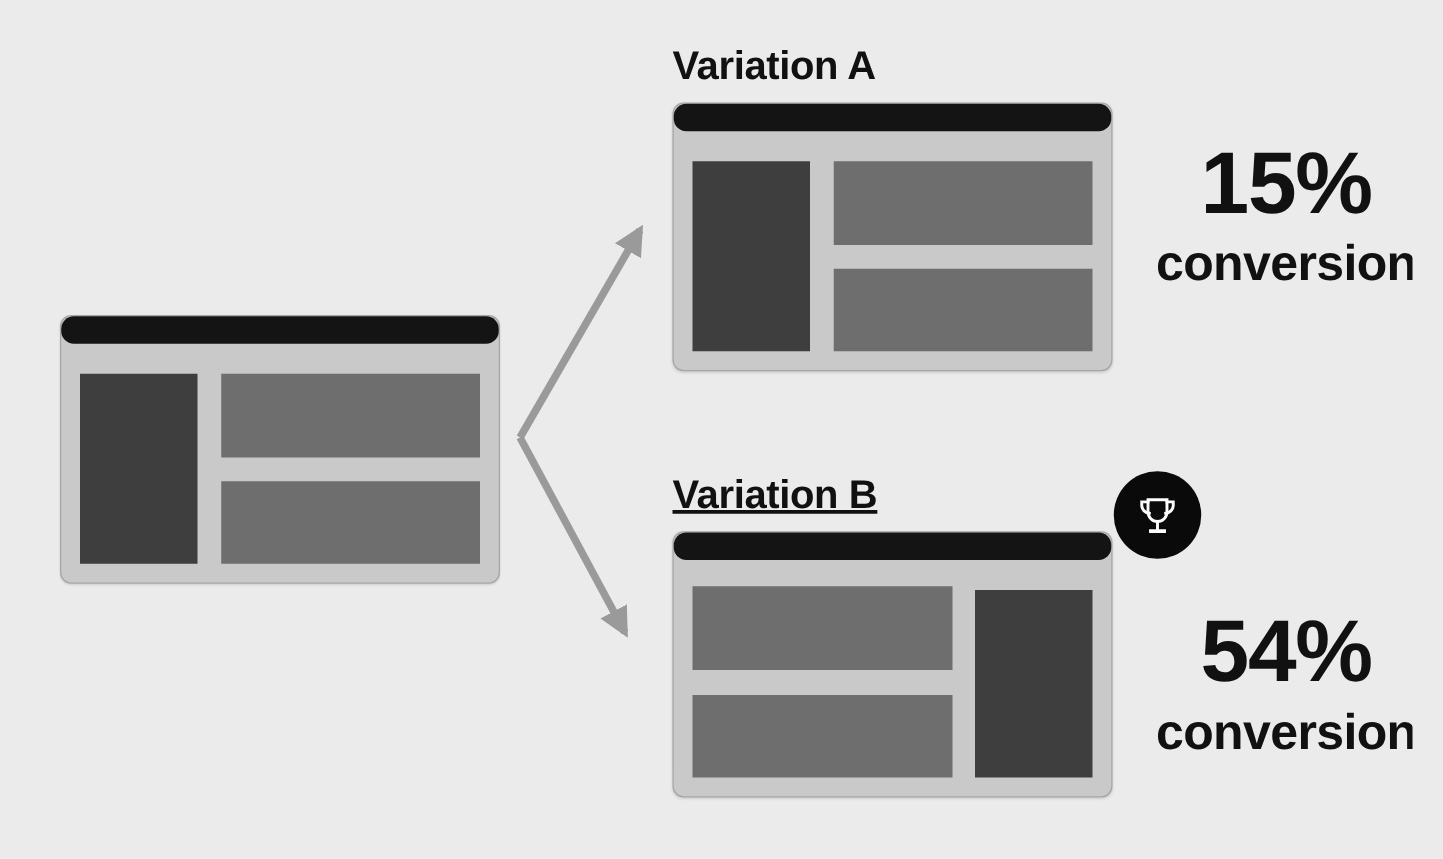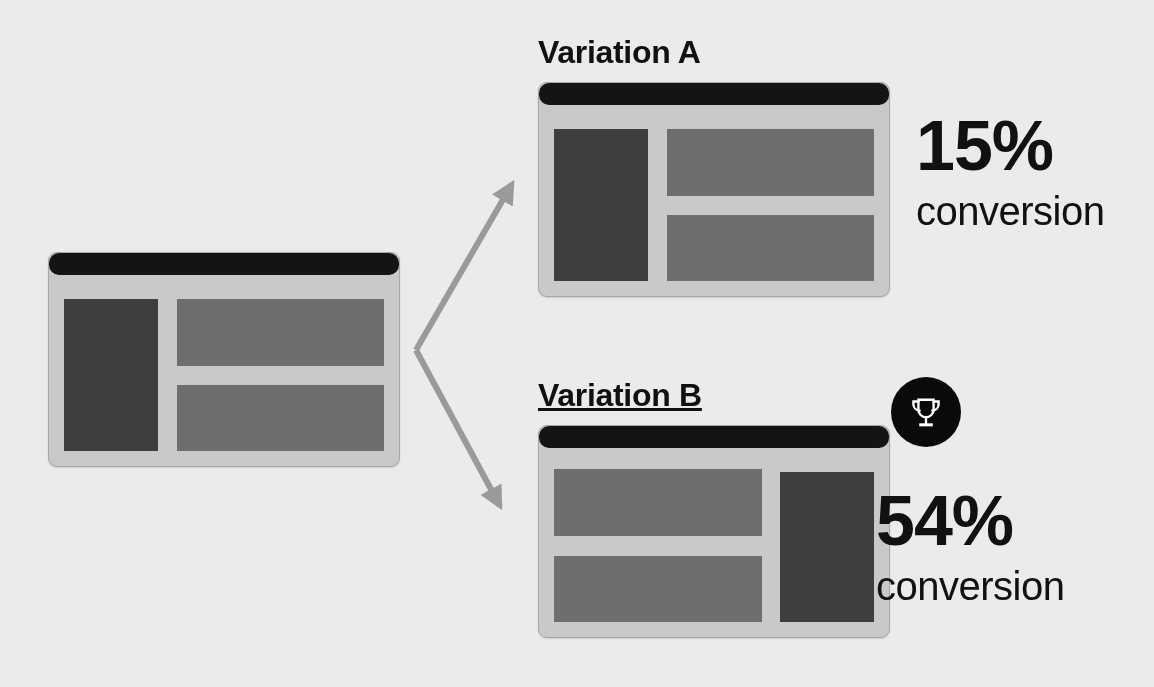--- a/index.html
+++ b/index.html
@@ -48,27 +48,27 @@
   .layout-right .b-top{left:15px;top:43px;right:127px;height:67px;}
   .layout-right .b-bot{left:15px;bottom:15px;right:127px;height:66px;}
 
   .variation-label{
     position:absolute;
     font-size:32px;font-weight:bold;line-height:1;
     letter-spacing:-.3px;
     color:var(--text);
   }
   .stat{
-    position:absolute;width:226px;color:var(--text);
+    position:absolute;width:226px;text-align:center;color:var(--text);
   }
   .stat .stat-value{
     font-size:70px;font-weight:bold;line-height:1;letter-spacing:-1px;
   }
   .stat .stat-label{
-    font-size:40px;font-weight:normal;line-height:1;margin-top:10px;letter-spacing:-.5px;
+    font-size:40px;font-weight:bold;line-height:1;margin-top:10px;letter-spacing:-.5px;
   }
   .arrows{
     position:absolute;left:0;top:0;width:1154px;height:687px;
     color:var(--arrow);
     pointer-events:none;
   }
   .winner-badge{
     position:absolute;left:891px;top:377px;width:70px;height:70px;
     background:var(--badge-bg);
     border-radius:50%;
@@ -122,18 +122,18 @@
     <svg width="42" height="42" viewBox="0 0 36 36" xmlns="http://www.w3.org/2000/svg" aria-hidden="true">
       <g stroke="var(--badge-glyph)" stroke-width="2" fill="none" stroke-linecap="square">
         <path d="M11.5 7.5 h13 v8.5 a6.5 6.5 0 0 1 -13 0 z"></path>
         <path d="M11.5 9 h-4.3 v2.6 a5.6 5.6 0 0 0 5.2 5.2"></path>
         <path d="M24.5 9 h4.3 v2.6 a5.6 5.6 0 0 1 -5.2 5.2"></path>
         <path d="M18 22.5 v5.5"></path>
         <path d="M13.5 29 h9" stroke-width="2.6"></path>
       </g>
     </svg>
   </div>
-  <div class="stat" style="left:876px;top:486px;">
+  <div class="stat" style="left:916px;top:486px;">
     <div class="stat-value">54%</div>
     <div class="stat-label">conversion</div>
   </div>
 
 </div>
 
 </body></html>

